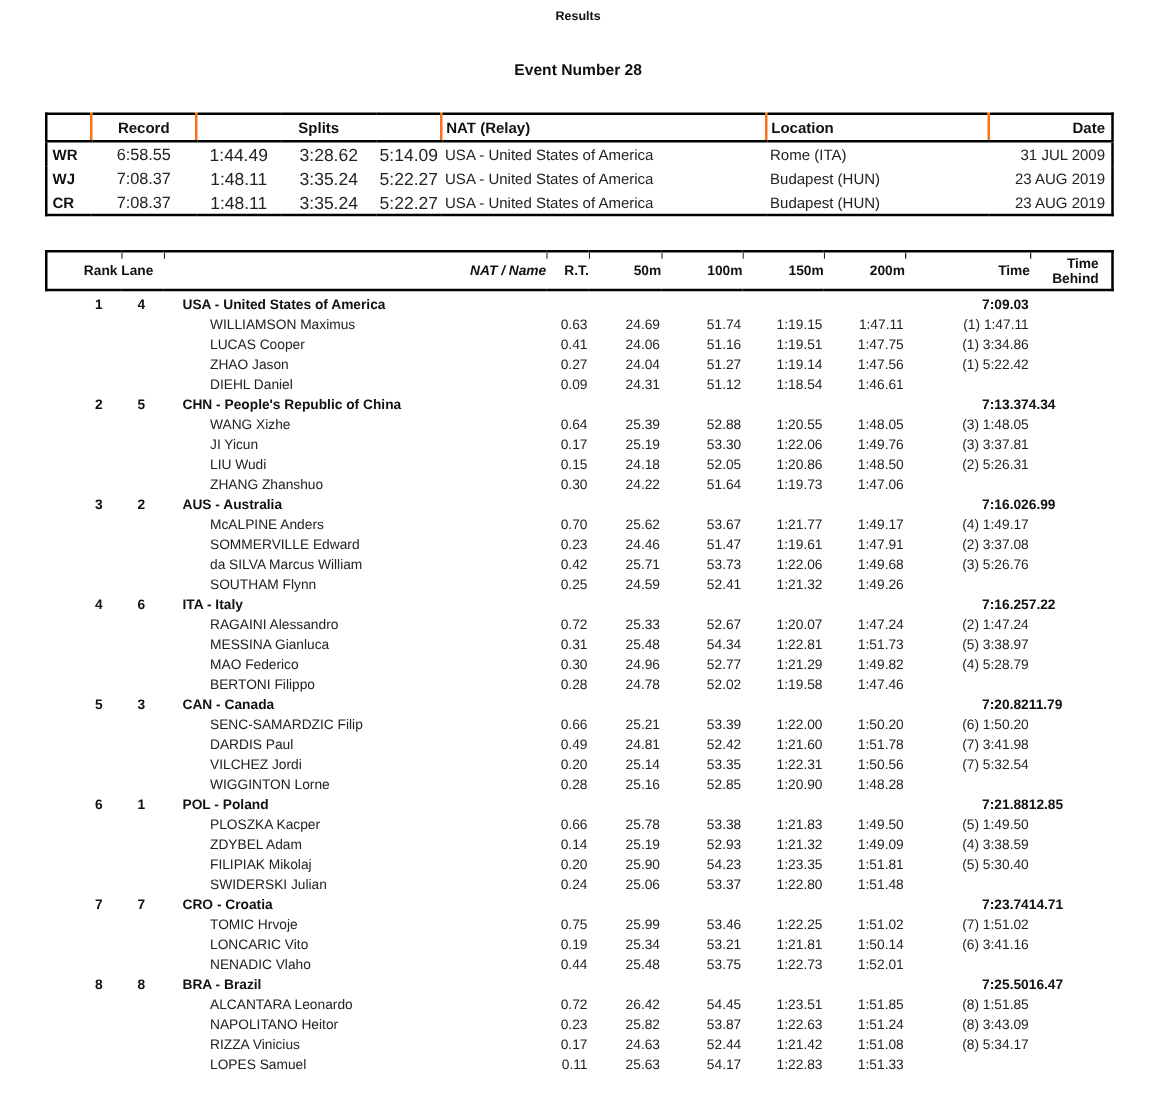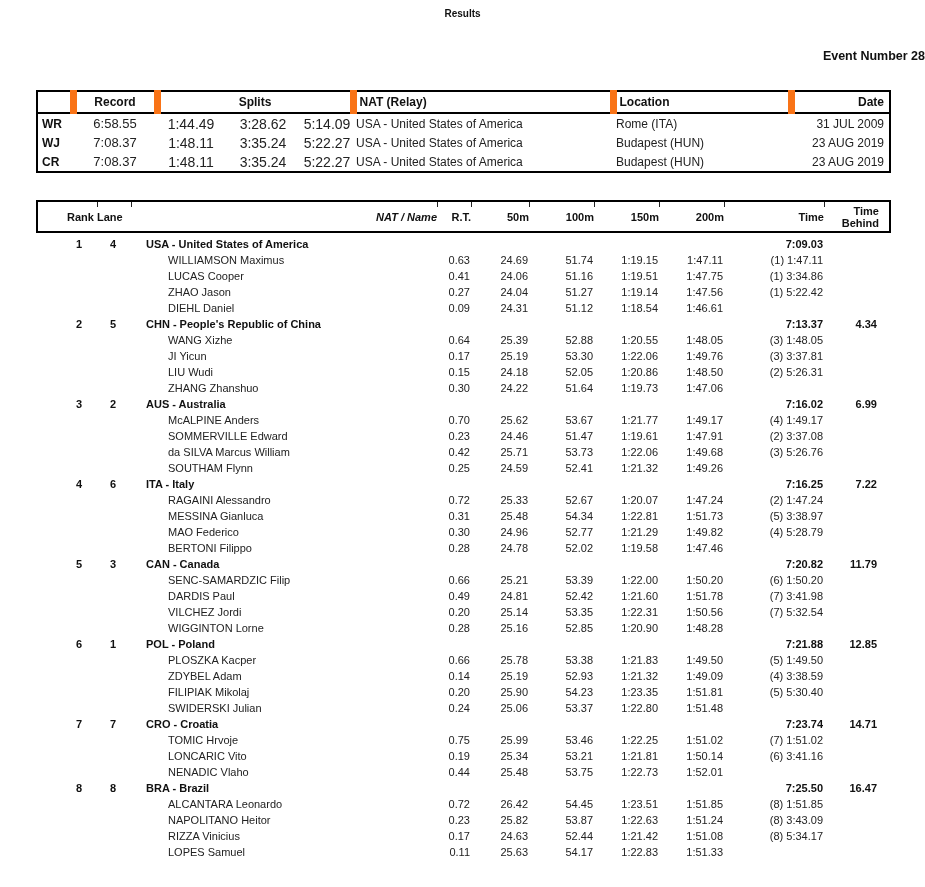--- a/index.html
+++ b/index.html
@@ -14,36 +14,36 @@
     height:887px;
     background:#ffffff;
     overflow:hidden;
   }
   .doc-title{
     position:absolute; top:8px; left:0; width:925px;
     text-align:center; font-size:10px; font-weight:bold; color:#111;
   }
   .doc-subtitle{
     position:absolute; top:49px; left:0; width:925px;
-    text-align:right; font-size:12.5px; font-weight:bold; color:#111;
+    text-align:center; font-size:12.5px; font-weight:bold; color:#111;
   }
 
   table{border-collapse:collapse; table-layout:fixed;}
   td,th{padding:0; vertical-align:middle; overflow:hidden; white-space:nowrap;}
 
   
   .record-table{
     position:absolute; left:36px; top:90px; width:853px;
     border:2px solid #000;
   }
   .record-table thead th{
     height:20px; font-size:12px; font-weight:bold; color:#111;
     border-bottom:2px solid #000;
   }
-  .record-table thead th.sep{border-left:7px solid #f97316;}
+  .record-table thead th.sep{border-left:2px solid #f97316;}
   .record-table tbody td{height:19px;}
   .rec-label{text-align:left; padding-left:4px; font-weight:bold; font-size:12px; color:#111;}
   .rec-time{text-align:center; font-size:13px; color:#222;}
   .rec-split{text-align:center; font-size:14px; color:#222;}
   .rec-nat{text-align:left; padding-left:3px; font-size:12px; color:#222;}
   .rec-loc{text-align:left; padding-left:3px; font-size:12px; color:#222;}
   .rec-date{text-align:right; padding-right:5px; font-size:12px; color:#222;}
   .h-center{text-align:center;}
   .h-left{text-align:left; padding-left:3px;}
   .h-right{text-align:right; padding-right:5px;}
@@ -69,21 +69,21 @@
   
   .results-body{
     position:absolute; left:36px; top:236px; width:853px;
   }
   .results-body td{height:16px; font-size:11px; color:#222;}
   .c-rank{text-align:center; padding-left:26px;}
   .c-lane{text-align:center;}
   .c-name{text-align:left; padding-left:16px;}
   .c-name-swimmer{text-align:left; padding-left:38px;}
   .c-num{text-align:right;}
-  .c-behind{text-align:right; padding-right:12px;}
+  .c-behind{text-align:left; padding-right:12px;}
   tr.team-row td{font-weight:bold; color:#111;}
   tr.swimmer-row td{font-weight:normal;}
 </style>
 </head>
 <body>
 
 <div class="page">
 
   <div class="doc-title">Results</div>
   <div class="doc-subtitle">Event Number 28</div>

